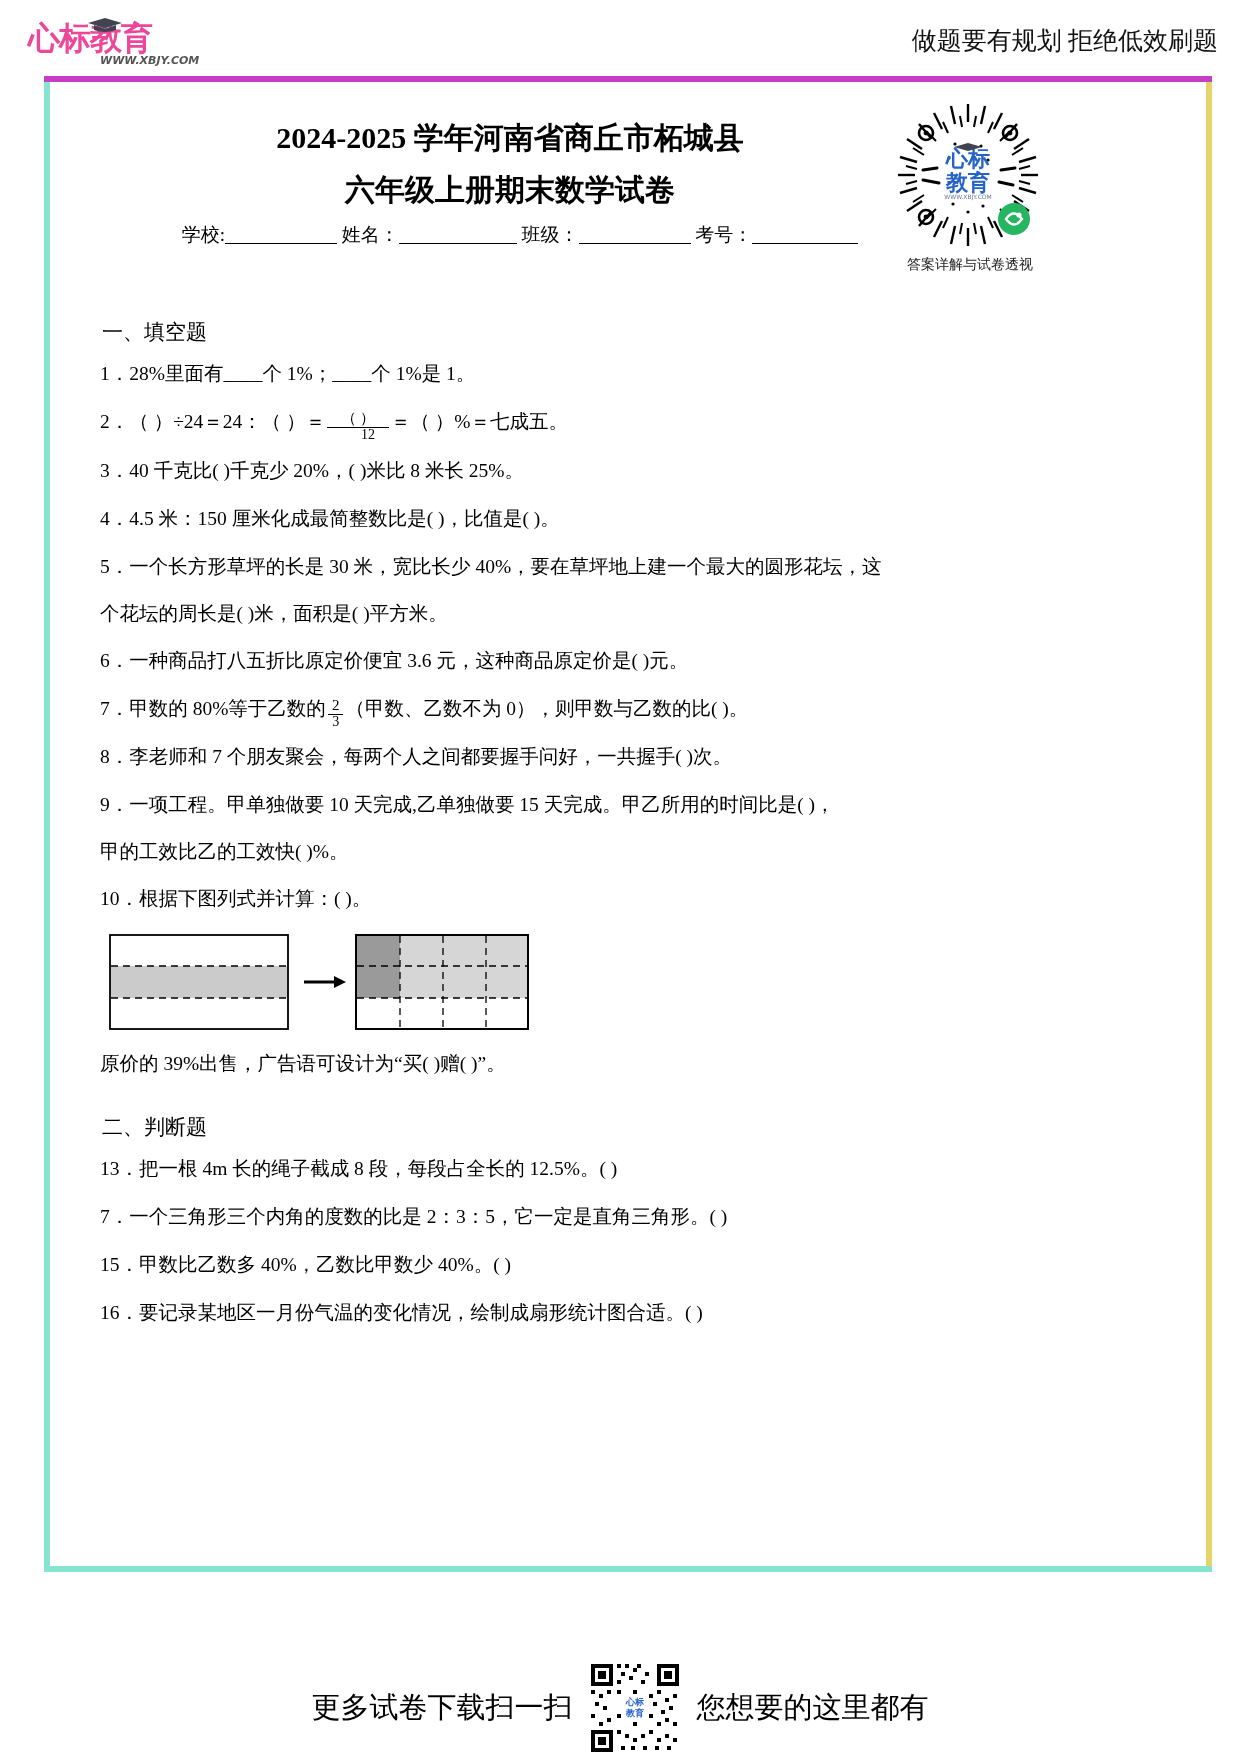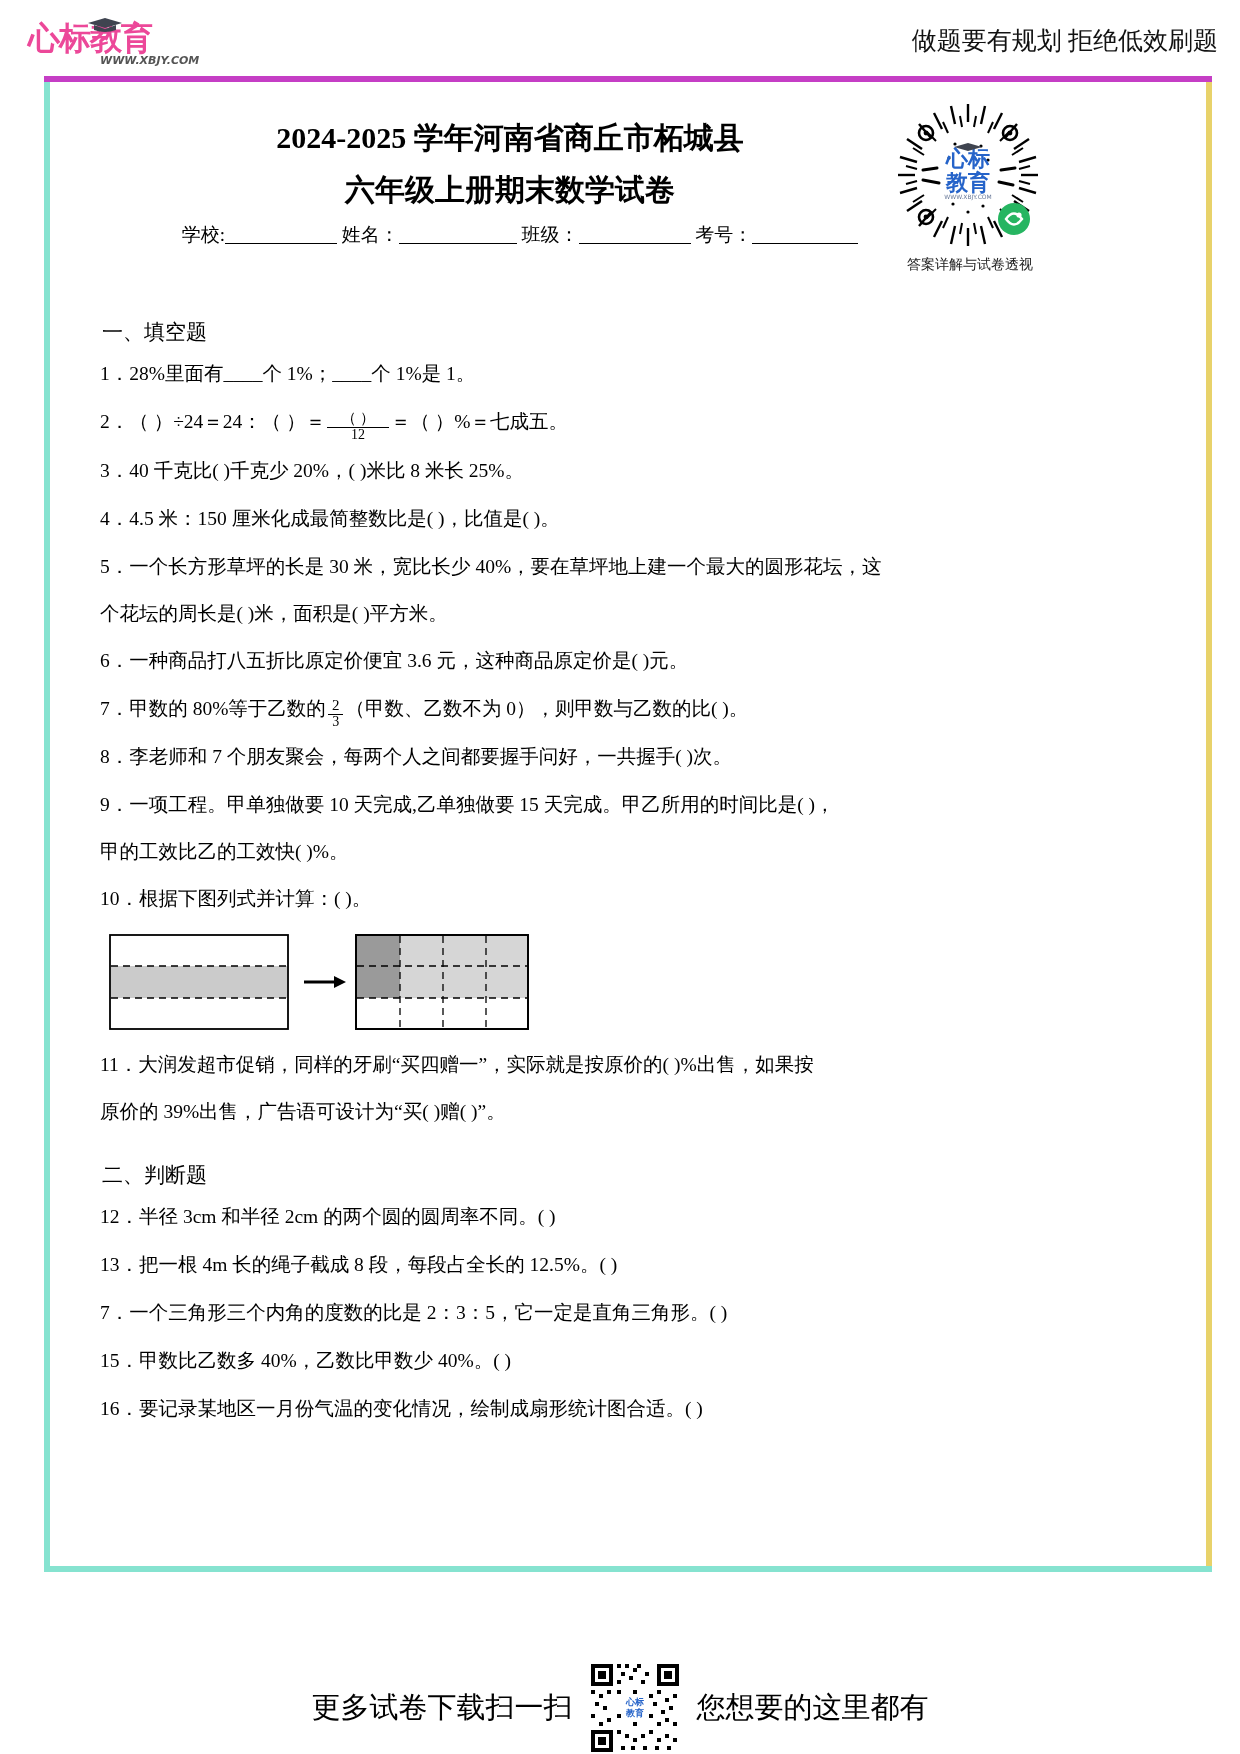--- a/index.html
+++ b/index.html
@@ -94,21 +94,21 @@
     font-family:Liberation Serif, serif;
   }
   .q.tight{line-height:38px;}
   .frac{
     display:inline-block;vertical-align:-11px;text-align:center;
     font-size:15px;line-height:1.05;margin:0 2px;
   }
   .frac .num{display:block;border-bottom:1.4px solid #000;padding:0 4px;}
   .frac .den{display:block;padding:0 4px;font-size:14px;}
   .frac.wide .num{padding:0 14px;}
-  .frac.wide .den{padding:0 14px;}
+  .frac.wide .den{padding:0 14px;text-align:right;}
   
   .fig10{
     position:relative;height:108px;margin:10px 0 6px 8px;width:520px;
   }
   
   .footer{
     position:absolute;left:0;top:1660px;width:1240px;text-align:center;
   }
   .footer-row{
     display:inline-flex;align-items:center;justify-content:center;gap:14px;
@@ -291,26 +291,24 @@
         <line x1="249" y1="37" x2="419" y2="37" stroke="#000" stroke-width="1.3" stroke-dasharray="7,5"></line>
         <line x1="249" y1="69" x2="419" y2="69" stroke="#000" stroke-width="1.3" stroke-dasharray="7,5"></line>
         <line x1="292" y1="7" x2="292" y2="99" stroke="#000" stroke-width="1.3" stroke-dasharray="7,5"></line>
         <line x1="335" y1="7" x2="335" y2="99" stroke="#000" stroke-width="1.3" stroke-dasharray="7,5"></line>
         <line x1="378" y1="7" x2="378" y2="99" stroke="#000" stroke-width="1.3" stroke-dasharray="7,5"></line>
         <rect x="248" y="6" width="172" height="94" fill="none" stroke="#000" stroke-width="1.8"></rect>
       </g>
     </svg>
   </div>
 
-  <div class="q">11．大润发超市促销，同样的牙刷“买四赠一”，实际就是按原价的(            )%出售，如果按</div>
   <div class="q tight">原价的 39%出售，广告语可设计为“买(            )赠(            )”。</div>
 
   <div class="sec-head" style="margin-top:30px">二、判断题</div>
 
-  <div class="q">12．半径 3cm 和半径 2cm 的两个圆的圆周率不同。(           )</div>
   <div class="q">13．把一根 4m 长的绳子截成 8 段，每段占全长的 12.5%。(            )</div>
   <div class="q">7．一个三角形三个内角的度数的比是 2：3：5，它一定是直角三角形。(              )</div>
   <div class="q">15．甲数比乙数多 40%，乙数比甲数少 40%。(          )</div>
   <div class="q">16．要记录某地区一月份气温的变化情况，绘制成扇形统计图合适。(            )</div>
 </div>
 
 <div class="footer">
   <div class="footer-row">
     <span>更多试卷下载扫一扫</span>
     <svg class="footer-qr" viewBox="0 0 96 96">

